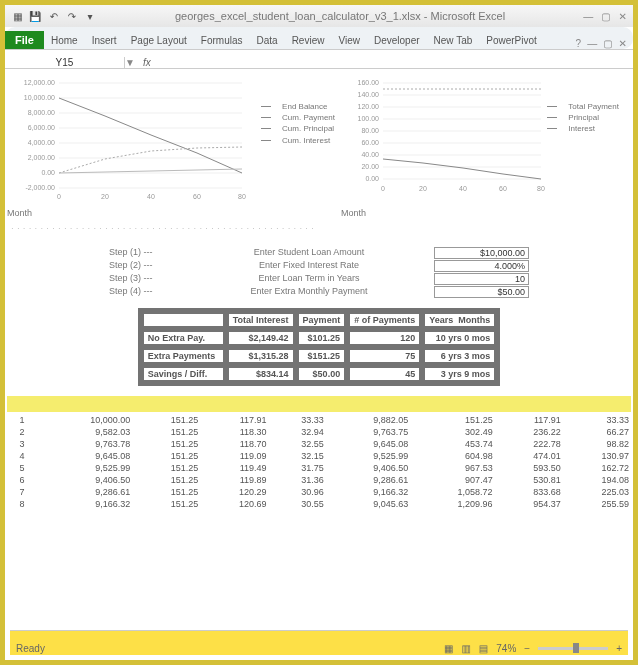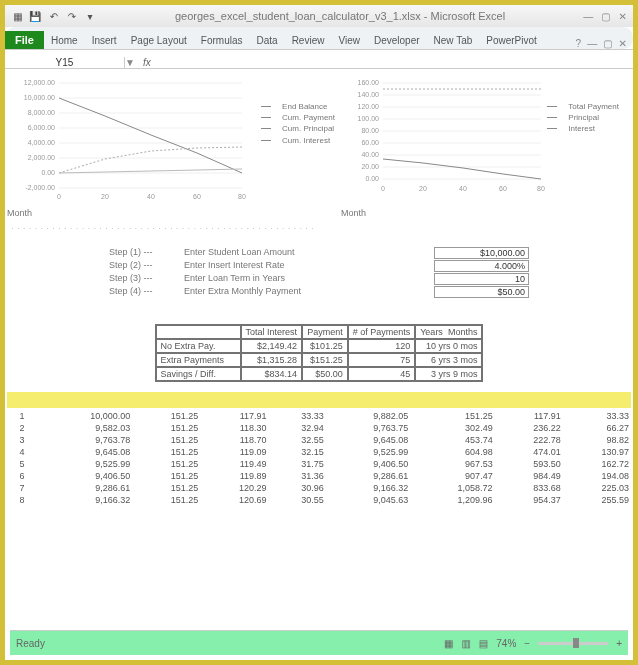--- a/index.html
+++ b/index.html
@@ -21,34 +21,34 @@
   .charts { display: flex; gap: 4px; }
   .chart { position: relative; height: 145px; border: none; }
   .chart.left { width: 330px; }
   .chart.right { width: 280px; }
   .chart svg { width: 100%; height: 100%; }
   .axis-label { position: absolute; bottom: 0; left: 0; right: 0; font-size: 9px; color: #777; }
   .legend { position: absolute; right: 2px; top: 28px; font-size: 8px; color: #777; line-height: 1.4; }
   .legend-item { display: flex; align-items: center; gap: 11px; }
   .legend-swatch { width: 10px; height: 1px; background: #888; }
   .note-row { font-size: 8px; color: #bbb; letter-spacing: 0.5px; padding: 6px 4px 10px; }
-  .steps { margin: 4px auto 26px; width: 420px; }
+  .steps { margin: 4px auto 10px; width: 420px; }
   .step-row { display: flex; font-size: 9px; color: #777; margin-bottom: 1px; }
   .step-label { width: 75px; }
-  .step-desc { flex: 1; }
+  .step-desc { flex: 1; text-align: center; }
   .step-val { width: 95px; text-align: right; border: 1px solid #999; padding: 0 3px; color: #333; }
   .summary-table { margin: 8px auto 6px; border-collapse: collapse; font-size: 9px; color: #555; }
-  .summary-table td, .summary-table th { border: 2px solid #737373; padding: 1px 4px; text-align: right; font-weight: normal; }
+  .summary-table td, .summary-table th { border: 6px solid #737373; padding: 1px 4px; text-align: right; font-weight: bold; }
   .summary-table th { text-align: center; }
   .summary-table .row-label { text-align: left; width: 85px; }
   .highlight-band { background: #f5ed6e; height: 16px; margin: 10px 0 2px; }
   .amort { width: 100%; border-collapse: collapse; font-size: 9px; color: #555; }
   .amort td { padding: 1px 2px; text-align: right; }
   .amort td.idx { width: 30px; text-align: center; }
-  .status-bar { position: absolute; left: 5px; right: 5px; bottom: 5px; height: 18px; background: #86efac; display: flex; align-items: center; font-size: 10px; color: #666; padding: 12px 6px; border-top: 1px solid #ccc; }
+  .status-bar { position: absolute; left: 5px; right: 5px; bottom: 5px; height: 18px; background: #fde047; display: flex; align-items: flex-start; font-size: 10px; color: #666; padding: 12px 6px; border-top: 1px solid #ccc; }
   .status-right { margin-left: auto; display: flex; align-items: center; gap: 8px; }
   .zoom-slider { width: 70px; height: 3px; background: #ccc; position: relative; }
   .zoom-thumb { width: 6px; height: 10px; background: #888; position: absolute; left: 50%; top: -4px; }
 </style>
 </head>
 <body>
 
 <div class="titlebar">
   <div class="qat">
     <span class="qat-item">▦</span>
@@ -204,21 +204,21 @@
   <div class="note-row">· · · · · · · · · · · · · · · · · · · · · · · · · · · · · · · · · · · · · · · · · · · · · · · · · · · ·</div>
 
   <div class="steps">
     <div class="step-row">
         <span class="step-label">Step (1) ---</span>
         <span class="step-desc">Enter Student Loan Amount</span>
         <span class="step-val">$10,000.00</span>
       </div>
     <div class="step-row">
         <span class="step-label">Step (2) ---</span>
-        <span class="step-desc">Enter Insert Interest Rate</span>
+        <span class="step-desc">Enter Fixed Interest Rate</span>
         <span class="step-val">4.000%</span>
       </div>
     <div class="step-row">
         <span class="step-label">Step (3) ---</span>
         <span class="step-desc">Enter Loan Term in Years</span>
         <span class="step-val">10</span>
       </div>
     <div class="step-row">
         <span class="step-label">Step (4) ---</span>
         <span class="step-desc">Enter Extra Monthly Payment</span>
@@ -319,21 +319,21 @@
           <td>162.72</td>
         </tr>
         <tr>
           <td class="idx">6</td>
           <td>9,406.50</td>
           <td>151.25</td>
           <td>119.89</td>
           <td>31.36</td>
           <td>9,286.61</td>
           <td>907.47</td>
-          <td>984.49</td>
+          <td>530.81</td>
           <td>194.08</td>
         </tr>
         <tr>
           <td class="idx">7</td>
           <td>9,286.61</td>
           <td>151.25</td>
           <td>120.29</td>
           <td>30.96</td>
           <td>9,166.32</td>
           <td>1,058.72</td>

